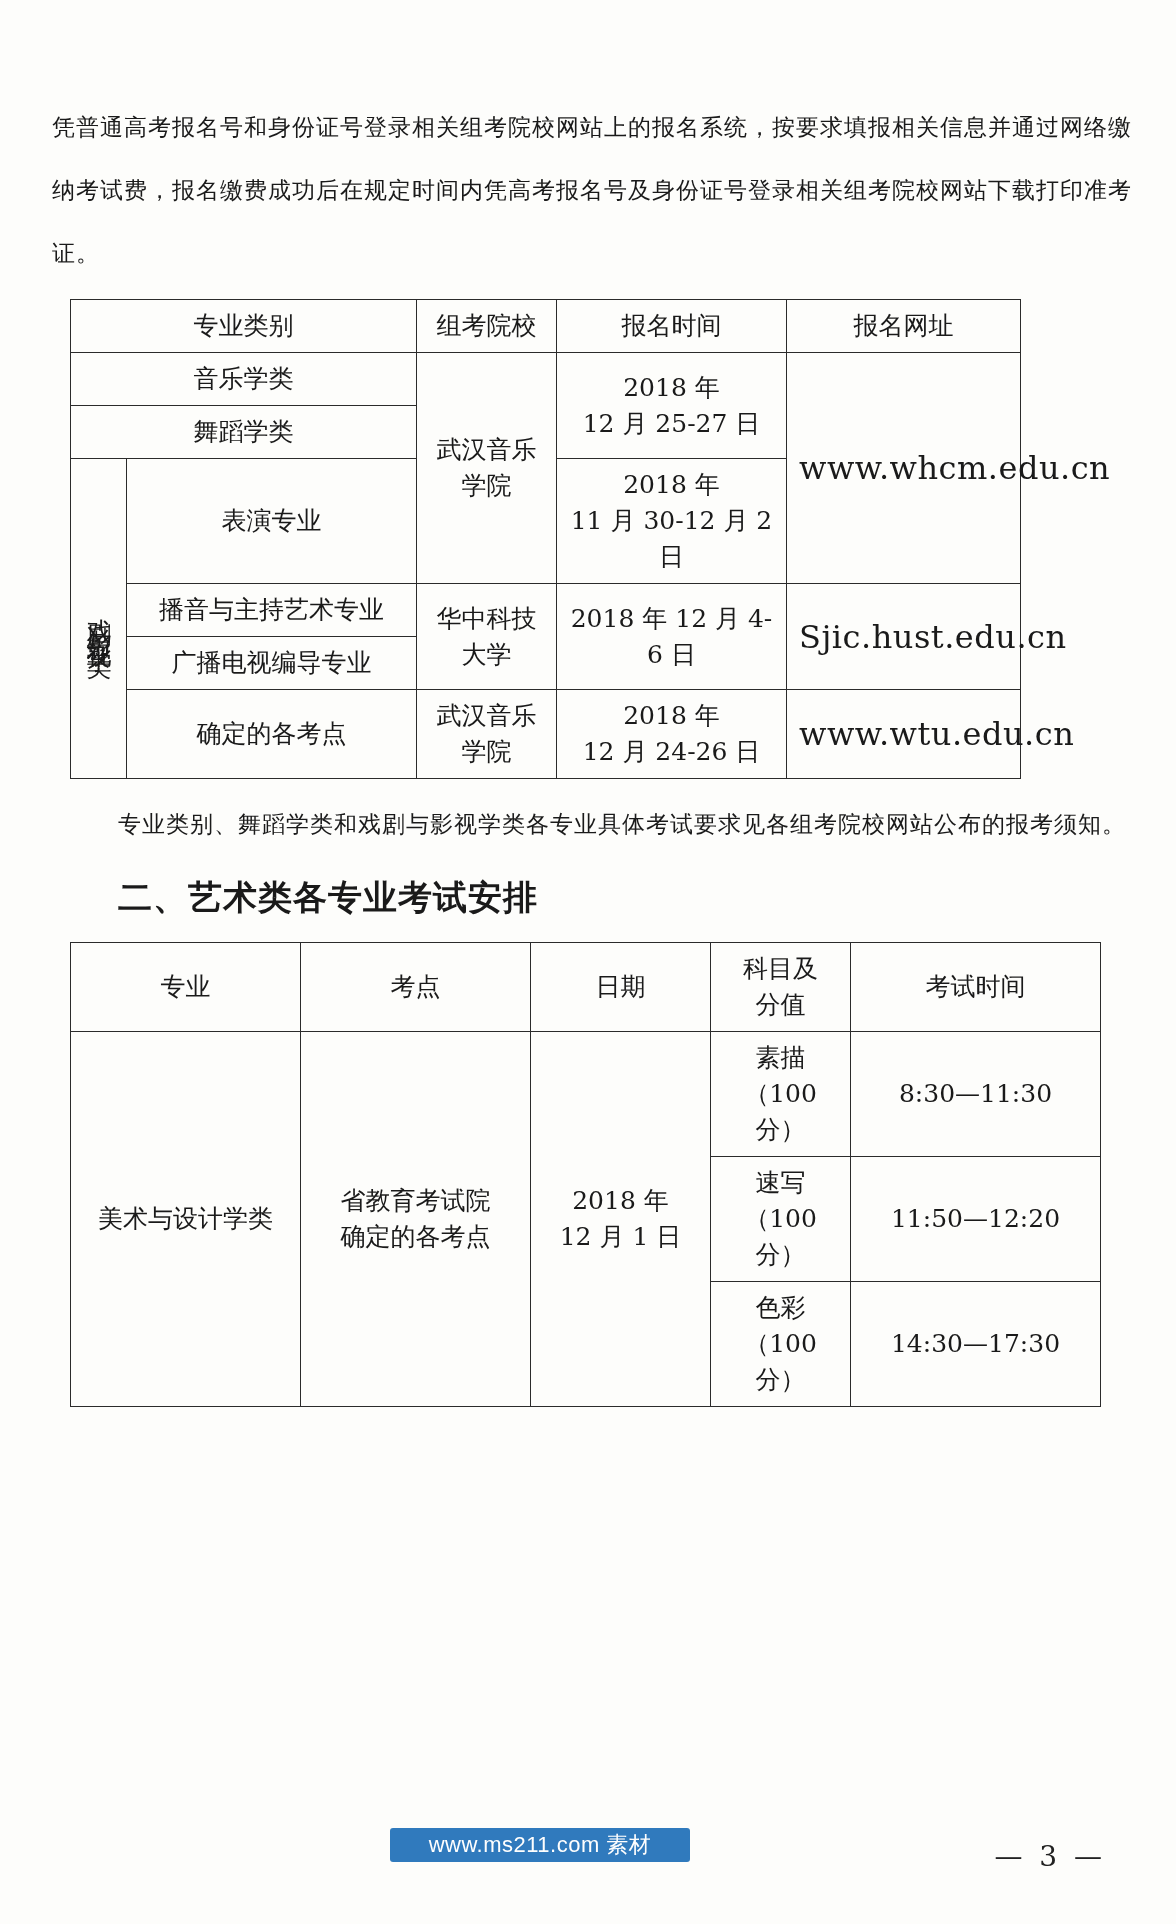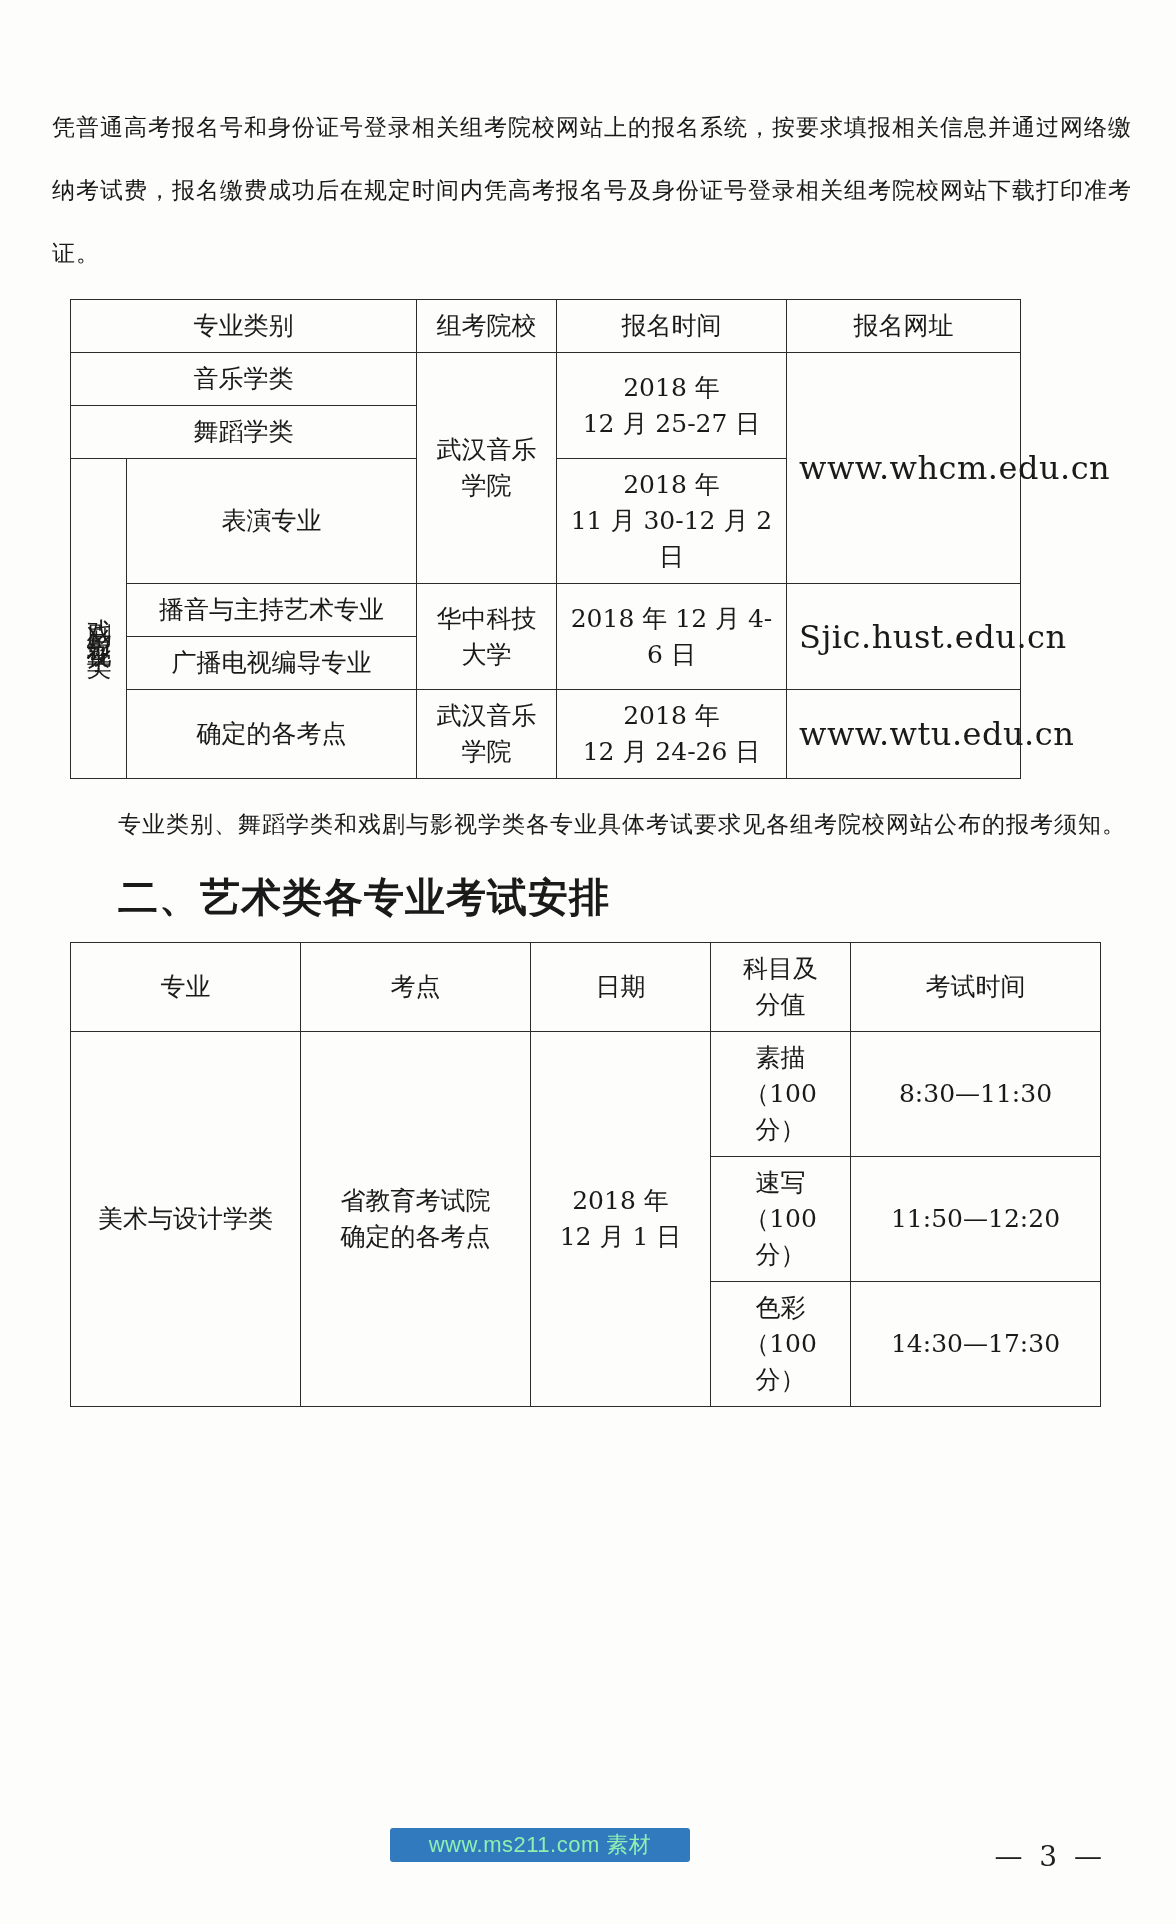--- a/index.html
+++ b/index.html
@@ -33,21 +33,21 @@
     line-height: 63px;
     margin: 0 0 6px 0;
     letter-spacing: 1px;
     text-align: justify;
     font-family: "DejaVu Serif", "Liberation Serif", serif;
   }
   p.indent {
     text-indent: 66px;
   }
   h2.heading {
-    font-size: 40px;
+    font-size: 34px;
     line-height: 62px;
     margin: 10px 0 2px 0;
     font-weight: bold;
     text-indent: 66px;
     letter-spacing: 1px;
   }
   table.doc-table {
     border-collapse: collapse;
     width: 950px;
     margin: 14px 0 14px 18px;
@@ -77,21 +77,21 @@
   }
   .two-line { line-height: 38px; }
   .watermark {
     position: absolute;
     left: 390px;
     top: 1828px;
     width: 300px;
     height: 34px;
     background: #1f6fb8;
     border-radius: 3px;
-    color: #86efac;
+    color: #ffffff;
     font-size: 22px;
     line-height: 34px;
     text-align: center;
     font-family: "Liberation Sans", sans-serif;
     letter-spacing: 0.5px;
     opacity: 0.92;
   }
   .page-number {
     position: absolute;
     right: 70px;

